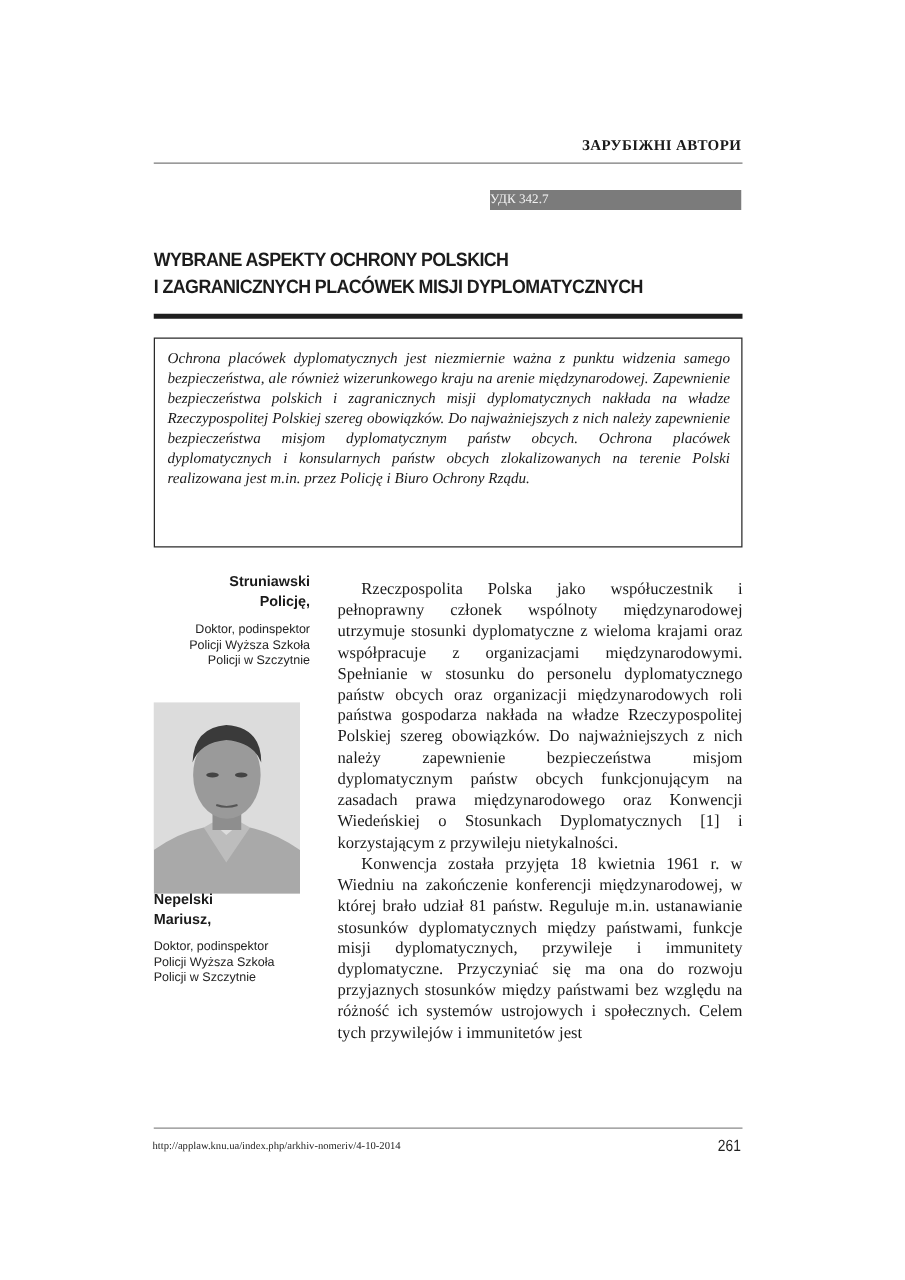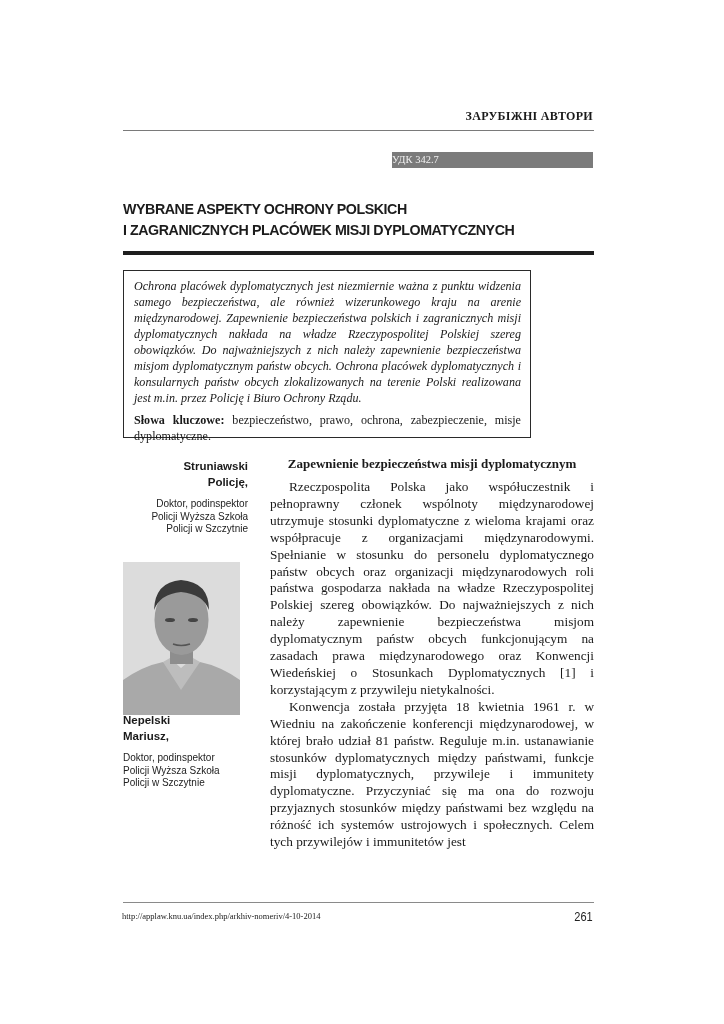--- a/index.html
+++ b/index.html
@@ -14,21 +14,21 @@
   .udk-bar { position: absolute; left: 392px; top: 152px; width: 201px; height: 16px;
     background: #7b7b7b; color: #f2f2f2; font-size: 10.5px; line-height: 16px;
     padding-right: 8px; box-sizing: border-box; }
 
   .title { position: absolute; left: 123px; top: 198px; width: 480px;
     font-family: "Liberation Sans", sans-serif; font-weight: bold; font-size: 15.5px;
     line-height: 21px; color: #1c1c1c; letter-spacing: -0.5px; transform: scaleX(0.92); transform-origin: left top; }
   .title div { white-space: nowrap; }
   .thick-rule { position: absolute; left: 123px; width: 471px; top: 251px; height: 4px; background: #1e1e1e; }
 
-  .abstract-box { position: absolute; left: 123px; top: 270px; width: 408px; height: 168px;
+  .abstract-box { position: absolute; left: 123px; top: 270px; width: 471px; height: 168px;
     border: 1.5px solid #2a2a2a; box-sizing: border-box; padding: 7px 9px 0 10px; }
   .abstract-text { font-style: italic; font-size: 12.1px; line-height: 16px; text-align: justify; margin: 0; }
   .keywords { font-size: 12.1px; line-height: 16px; text-align: justify; margin: 6px 0 0 0; }
   .keywords b { font-weight: bold; }
 
   .author { position: absolute; left: 123px; width: 125px; }
   .author-name { font-family: "Liberation Sans", sans-serif; font-weight: bold; font-size: 11.5px; line-height: 16px; color: #1a1a1a; }
   .author-aff { font-family: "Liberation Sans", sans-serif; font-size: 10px; line-height: 12.5px; margin-top: 8px; color: #222; }
 
   .photo { position: absolute; left: 123px; top: 562px; width: 117px; height: 153px;
@@ -52,21 +52,20 @@
 <div class="udk-bar">УДК 342.7</div>
 
 <div class="title">
   <div>WYBRANE ASPEKTY OCHRONY POLSKICH</div>
   <div>I ZAGRANICZNYCH PLACÓWEK MISJI DYPLOMATYCZNYCH</div>
 </div>
 <div class="thick-rule"></div>
 
 <div class="abstract-box">
   <p class="abstract-text">Ochrona placówek dyplomatycznych jest niezmiernie ważna z punktu widzenia samego bezpieczeństwa, ale również wizerunkowego kraju na arenie międzynarodowej. Zapewnienie bezpieczeństwa polskich i zagranicznych misji dyplomatycznych nakłada na władze Rzeczypospolitej Polskiej szereg obowiązków. Do najważniejszych z nich należy zapewnienie bezpieczeństwa misjom dyplomatycznym państw obcych. Ochrona placówek dyplomatycznych i konsularnych państw obcych zlokalizowanych na terenie Polski realizowana jest m.in. przez Policję i Biuro Ochrony Rządu.</p>
-  <p class="keywords"><b>Słowa kluczowe:</b><span> bezpieczeństwo, prawo, ochrona, zabezpieczenie, misje dyplomatyczne.</span></p>
 </div>
 
 <div class="author" style="top:458px;text-align:right;">
   <div class="author-name">Struniawski</div>
   <div class="author-name">Policję,</div>
   <div class="author-aff">
     <div>Doktor, podinspektor</div>
     <div>Policji Wyższa Szkoła</div>
     <div>Policji w Szczytnie</div>
   </div>
@@ -91,21 +90,20 @@
   <div class="author-name">Mariusz,</div>
   <div class="author-aff">
     <div>Doktor, podinspektor</div>
     <div>Policji Wyższa Szkoła</div>
     <div>Policji w Szczytnie</div>
   </div>
 </div>
 
 <div class="body-col">
   <div class="subheading">
-    <div>Zapewnienie bezpieczeństwa misji dyplomatycznym</div>
   </div>
   <p class="para">Rzeczpospolita Polska jako współuczestnik i pełnoprawny członek wspólnoty międzynarodowej utrzymuje stosunki dyplomatyczne z wieloma krajami oraz współpracuje z organizacjami międzynarodowymi. Spełnianie w stosunku do personelu dyplomatycznego państw obcych oraz organizacji międzynarodowych roli państwa gospodarza nakłada na władze Rzeczypospolitej Polskiej szereg obowiązków. Do najważniejszych z nich należy zapewnienie bezpieczeństwa misjom dyplomatycznym państw obcych funkcjonującym na zasadach prawa międzynarodowego oraz Konwencji Wiedeńskiej o Stosunkach Dyplomatycznych [1] i korzystającym z przywileju nietykalności.</p>
   <p class="para">Konwencja została przyjęta 18 kwietnia 1961 r. w Wiedniu na zakończenie konferencji międzynarodowej, w której brało udział 81 państw. Reguluje m.in. ustanawianie stosunków dyplomatycznych między państwami, funkcje misji dyplomatycznych, przywileje i immunitety dyplomatyczne. Przyczyniać się ma ona do rozwoju przyjaznych stosunków między państwami bez względu na różność ich systemów ustrojowych i społecznych. Celem tych przywilejów i immunitetów jest</p>
 </div>
 
 <div class="bottom-rule"></div>
 <div class="footer-url">http://applaw.knu.ua/index.php/arkhiv-nomeriv/4-10-2014</div>
 <div class="page-num">261</div>
 
 </body></html>

